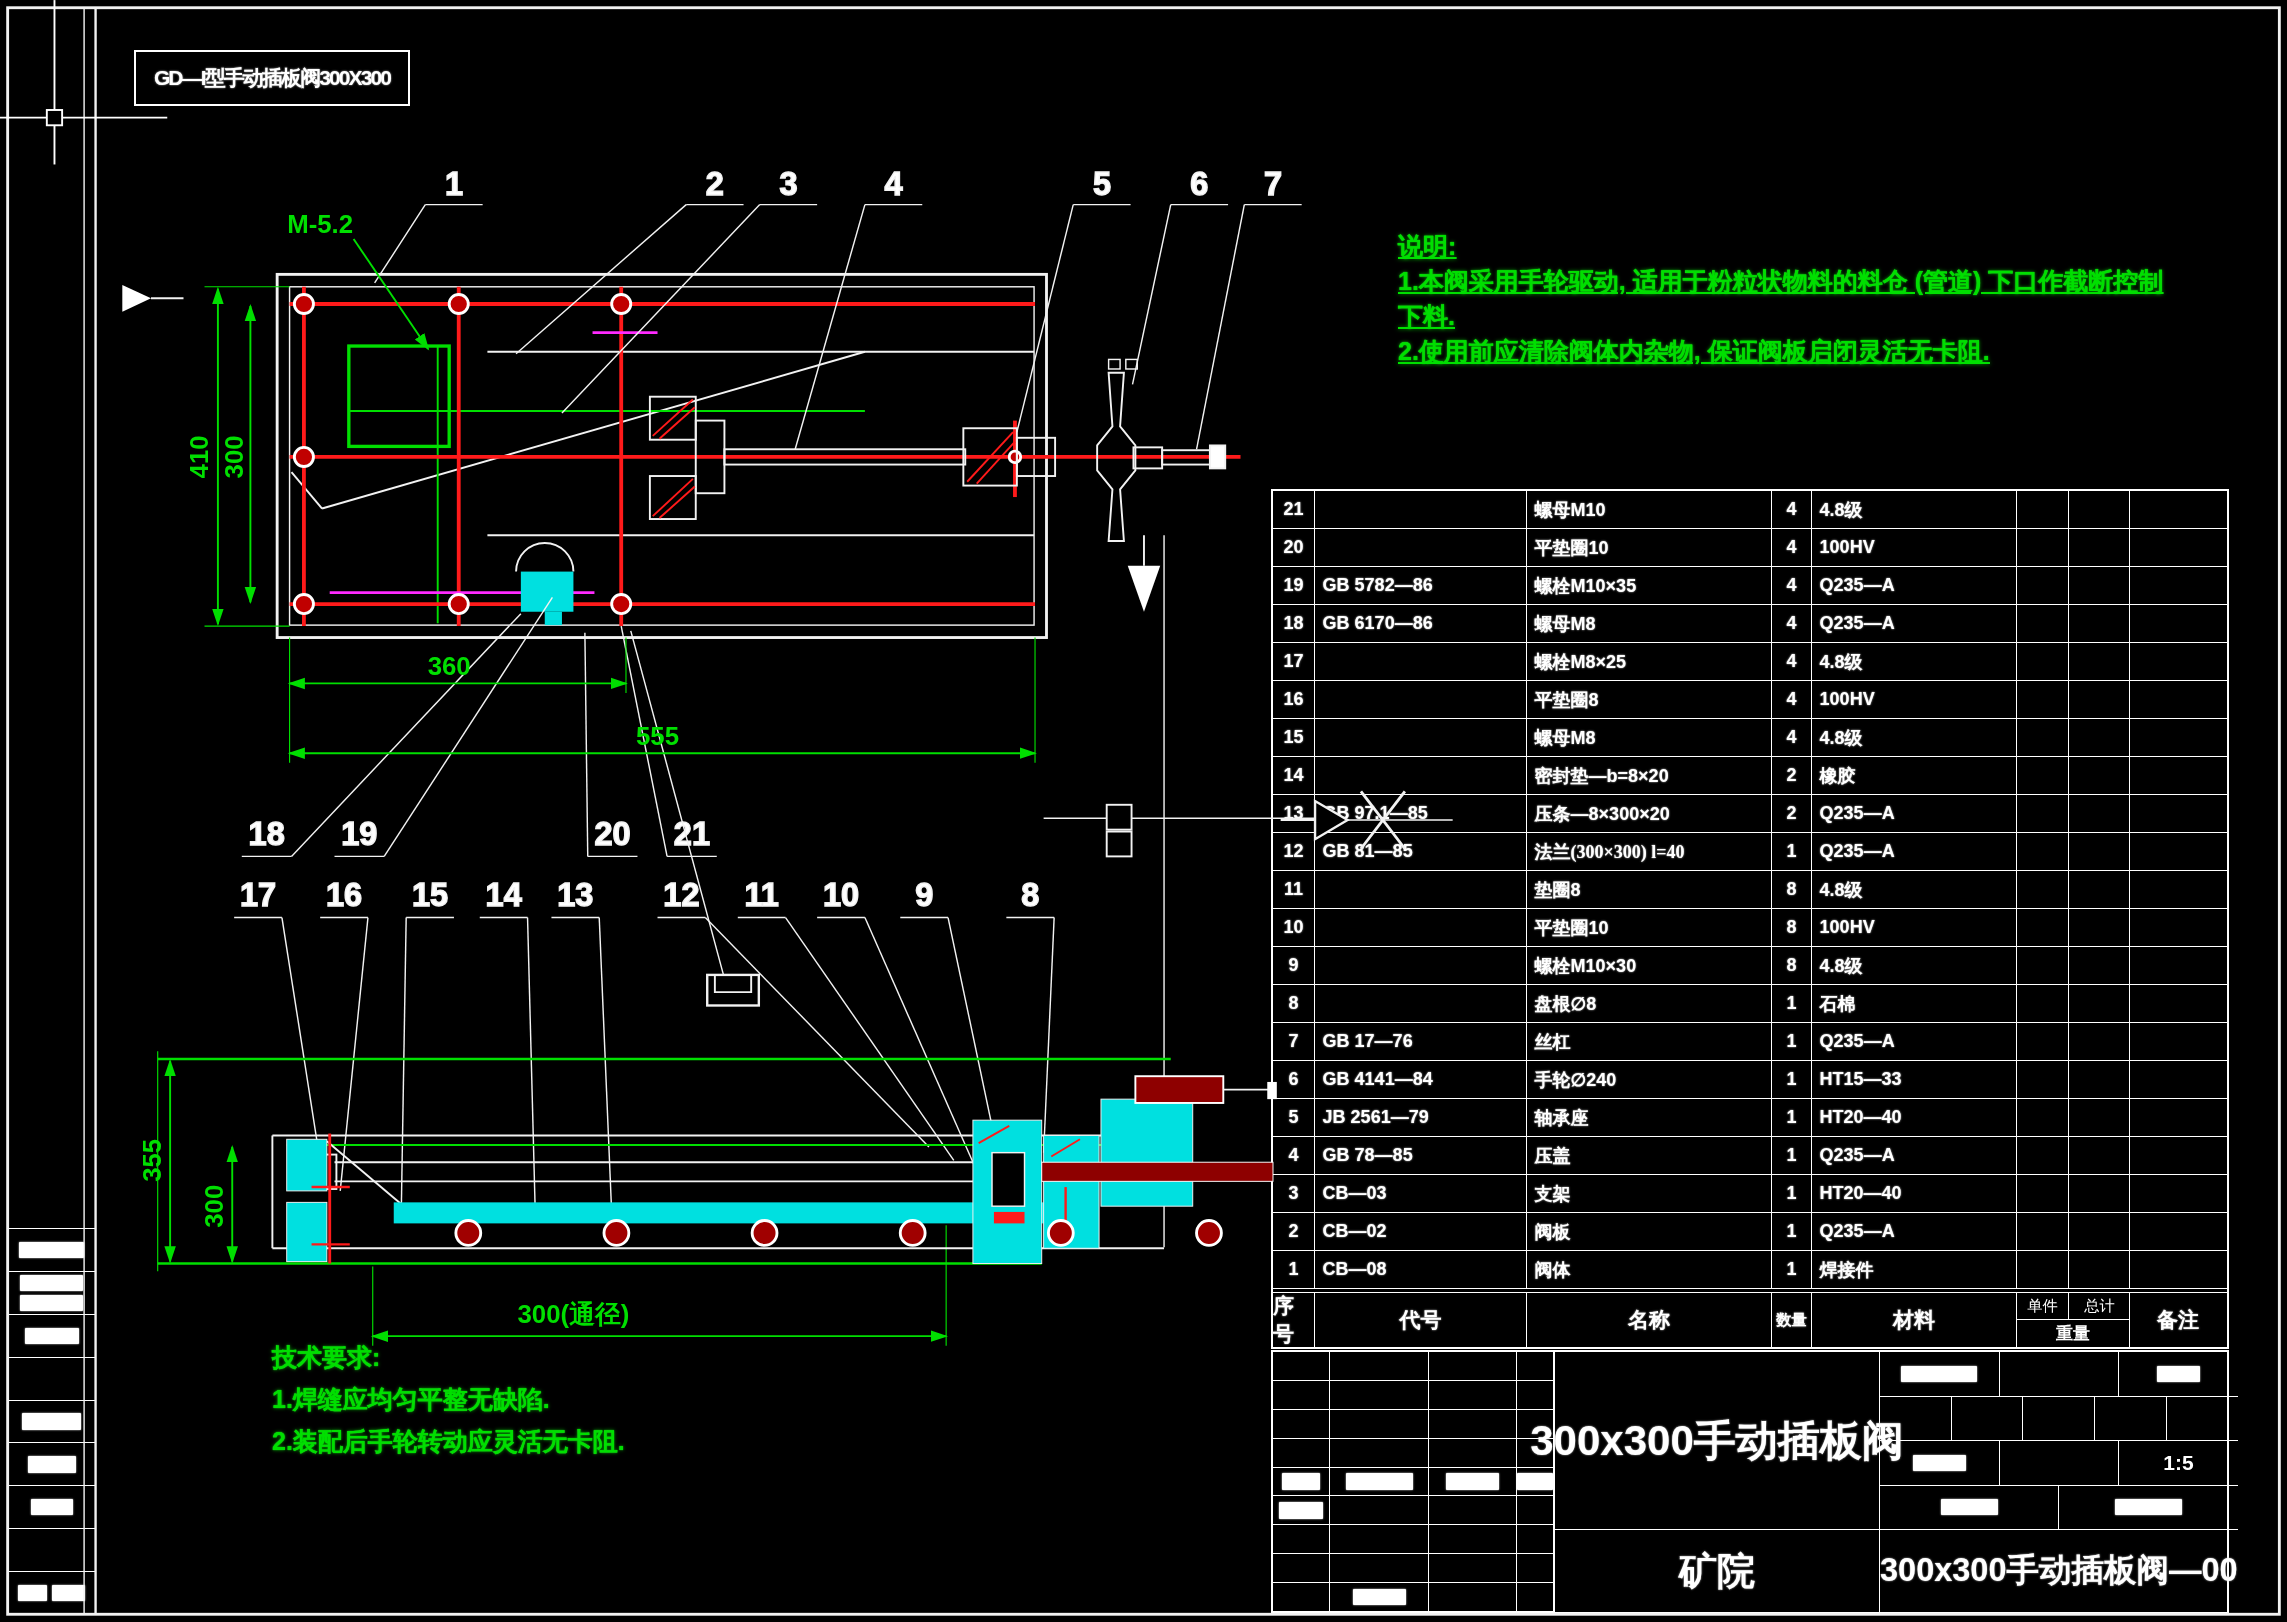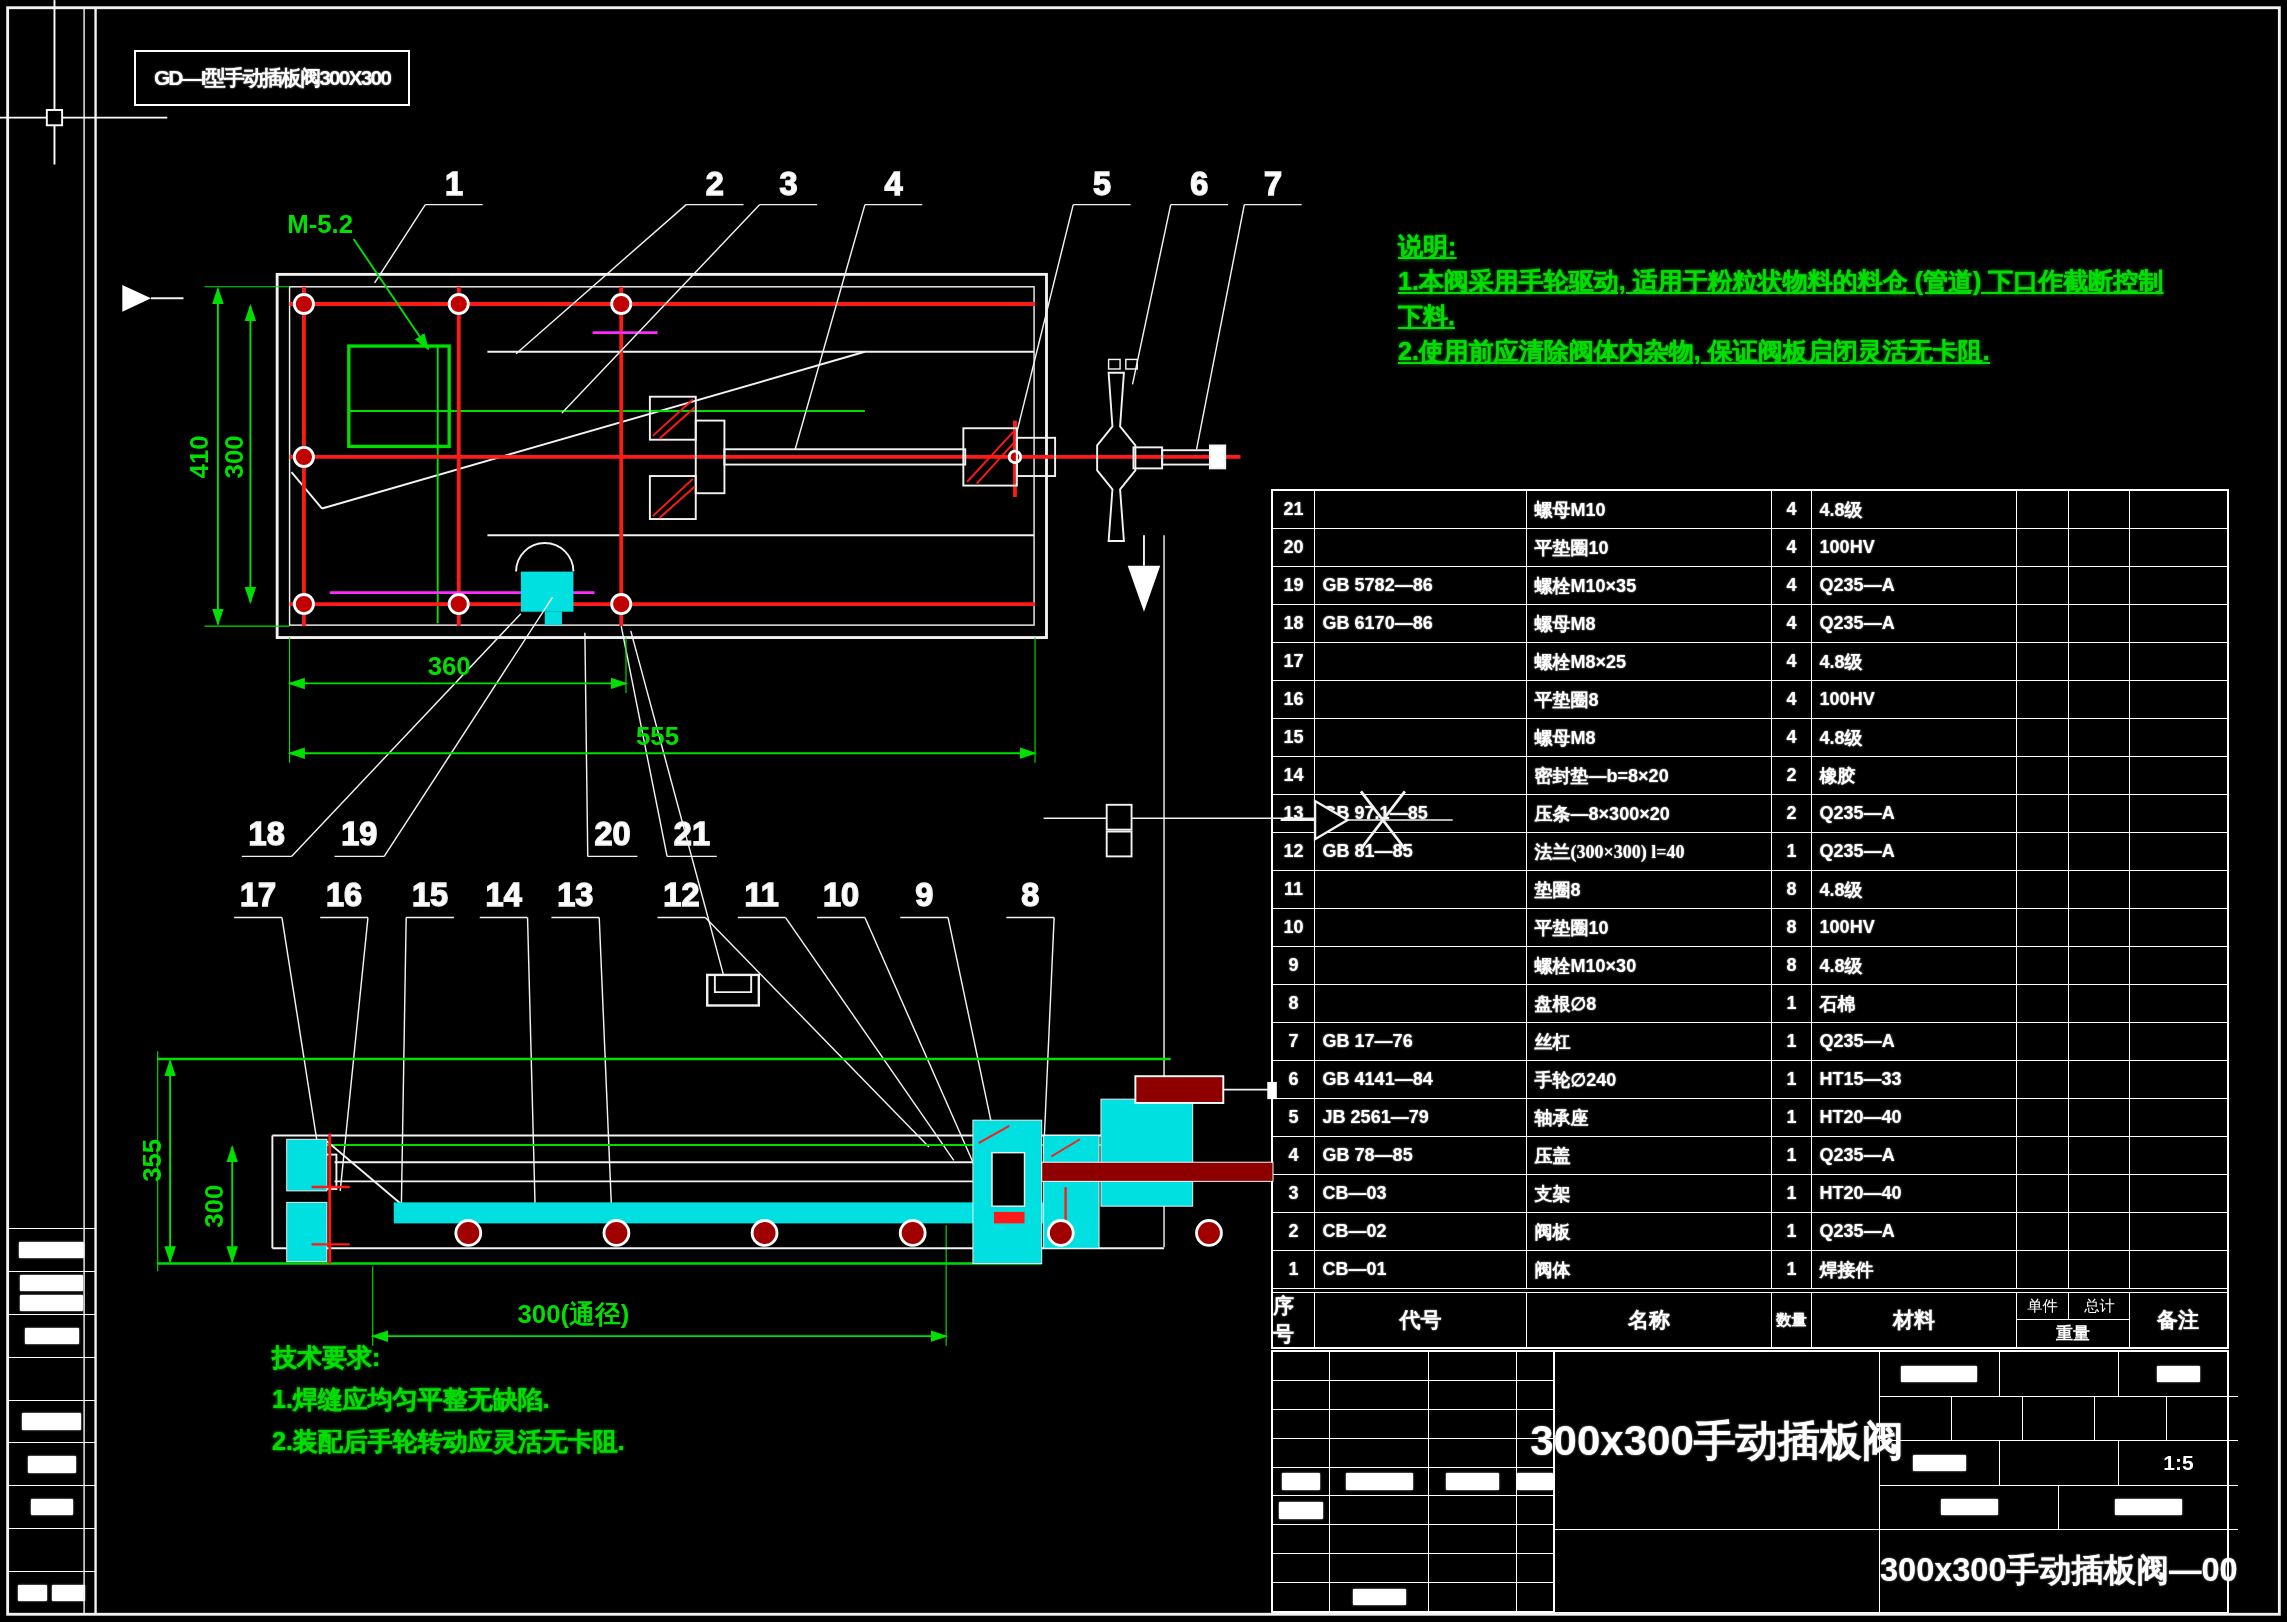--- a/index.html
+++ b/index.html
@@ -278,21 +278,21 @@
           <div class="bomcell left" style="width: 212px;">CB—02</div>
           <div class="bomcell left" style="width: 245px;">阀板</div>
           <div class="bomcell" style="width: 40px;">1</div>
           <div class="bomcell left" style="width: 205px;">Q235—A</div>
           <div class="bomcell" style="width: 52px;"></div>
           <div class="bomcell" style="width: 61px;"></div>
           <div class="bomcell" style="width: 96px; border-right: none;"></div>
         </div>
         <div class="bomrow">
           <div class="bomcell" style="width: 42px;">1</div>
-          <div class="bomcell left" style="width: 212px;">CB—01</div>
+          <div class="bomcell left" style="width: 212px;">CB—08</div>
           <div class="bomcell left" style="width: 245px;">阀体</div>
           <div class="bomcell" style="width: 40px;">1</div>
           <div class="bomcell left" style="width: 205px;">焊接件</div>
           <div class="bomcell" style="width: 52px;"></div>
           <div class="bomcell" style="width: 61px;"></div>
           <div class="bomcell" style="width: 96px; border-right: none;"></div>
         </div>
       </div>
     <div id="bom-header">
       <div class="bomhead" style="width:42px">序号</div>
@@ -357,20 +357,21 @@
         <div class="sig-cell"></div>
       <div class="sig-cell"></div>
         <div class="sig-cell">
           <span class="blob" style="width:53px"></span>
         </div>
       <div class="sig-cell"></div>
         <div class="sig-cell"></div>
     </div>
     <div id="tmid">
       <div id="title-cell" class="wt">300x300手动插板阀</div>
+      <div id="org-cell" class="wt">矿院</div>
     </div>
     <div id="tright">
       <div id="tr-grid">
         <div class="trrow">
           <div class="trcell">
               <span class="blob" style="width:76px"></span>
             </div>
           <div class="trcell"></div>
           <div class="trcell">
               <span class="blob" style="width:43px"></span>

